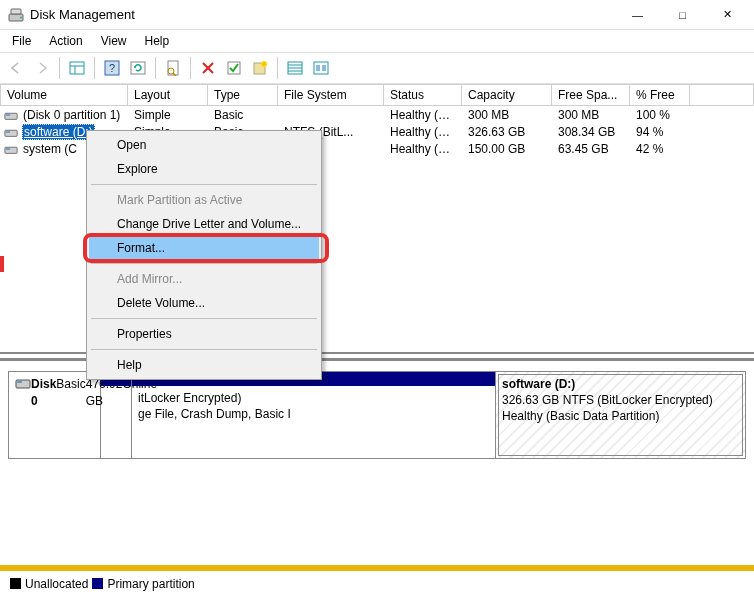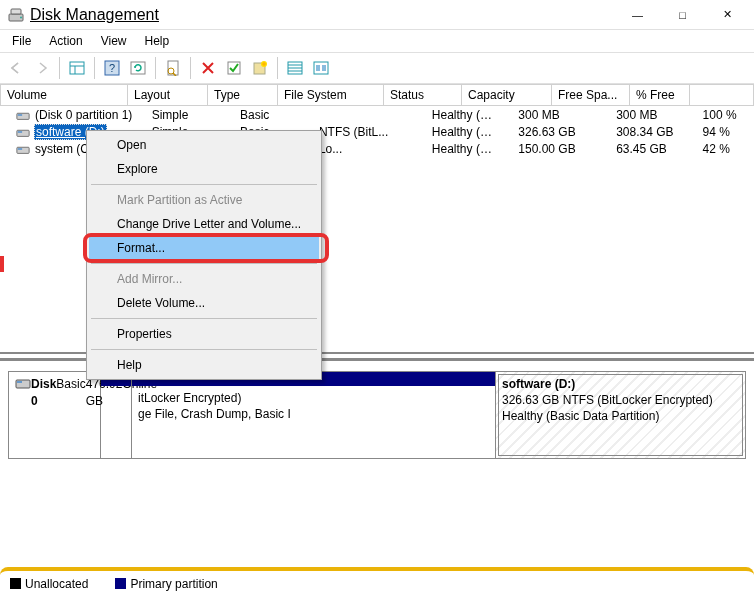--- a/index.html
+++ b/index.html
@@ -19,21 +19,21 @@
     height: 30px;
     display: flex;
     align-items: center;
     padding: 0 4px 0 8px;
     border-bottom: 1px solid #e0e0e0;
   }
   .title-icon {
     width: 16px; height: 16px;
     margin-right: 6px;
   }
-  .title-text { flex: 1; font-size: 16px; text-decoration: underline; }
+  .title-text { flex: 1; font-size: 13px; }
   .win-btn {
     width: 45px; height: 28px;
     display: flex; align-items: center; justify-content: center;
     font-family: 'Segoe UI Symbol', sans-serif;
     font-size: 11px;
   }
   
   .menubar {
     height: 22px;
     display: flex;
@@ -92,21 +92,20 @@
   .vol-row {
     display: flex;
     height: 17px;
     align-items: center;
   }
   .vol-row .cell {
     padding: 0 6px;
     overflow: hidden;
     white-space: nowrap;
     text-overflow: ellipsis;
-    margin-left: 12px;
   }
   .vol-row .cell.first{
     display: flex;
     align-items: center;
     gap: 4px;
     padding-left: 4px;
   }
   .vol-icon {
     width: 14px; height: 14px;
     flex-shrink: 0;
@@ -169,26 +168,25 @@
   .part.selected::before{
     content:"";
     position:absolute; inset:2px;
     border:1px solid #888;
     pointer-events:none;
   }
   
   .legend {
     position: absolute;
     bottom: 0; left: 0; right: 0;
-    border-top: 4px solid #eab308;
+    border-top: 6px solid #eab308;
     padding: 6px 10px;
     display: flex;
     align-items: center;
-    gap: 27px;
-    border-radius: 8px;
+    gap: 4px;
   }
   .swatch { width: 11px; height: 11px; display: inline-block; margin-right: 4px; border: none; vertical-align: -1px; }
   .swatch.black { background:#000; }
   .swatch.navy { background:#000080; }
   
   .context-menu {
     position: absolute;
     left: 86px;
     top: 130px;
     width: 236px;

